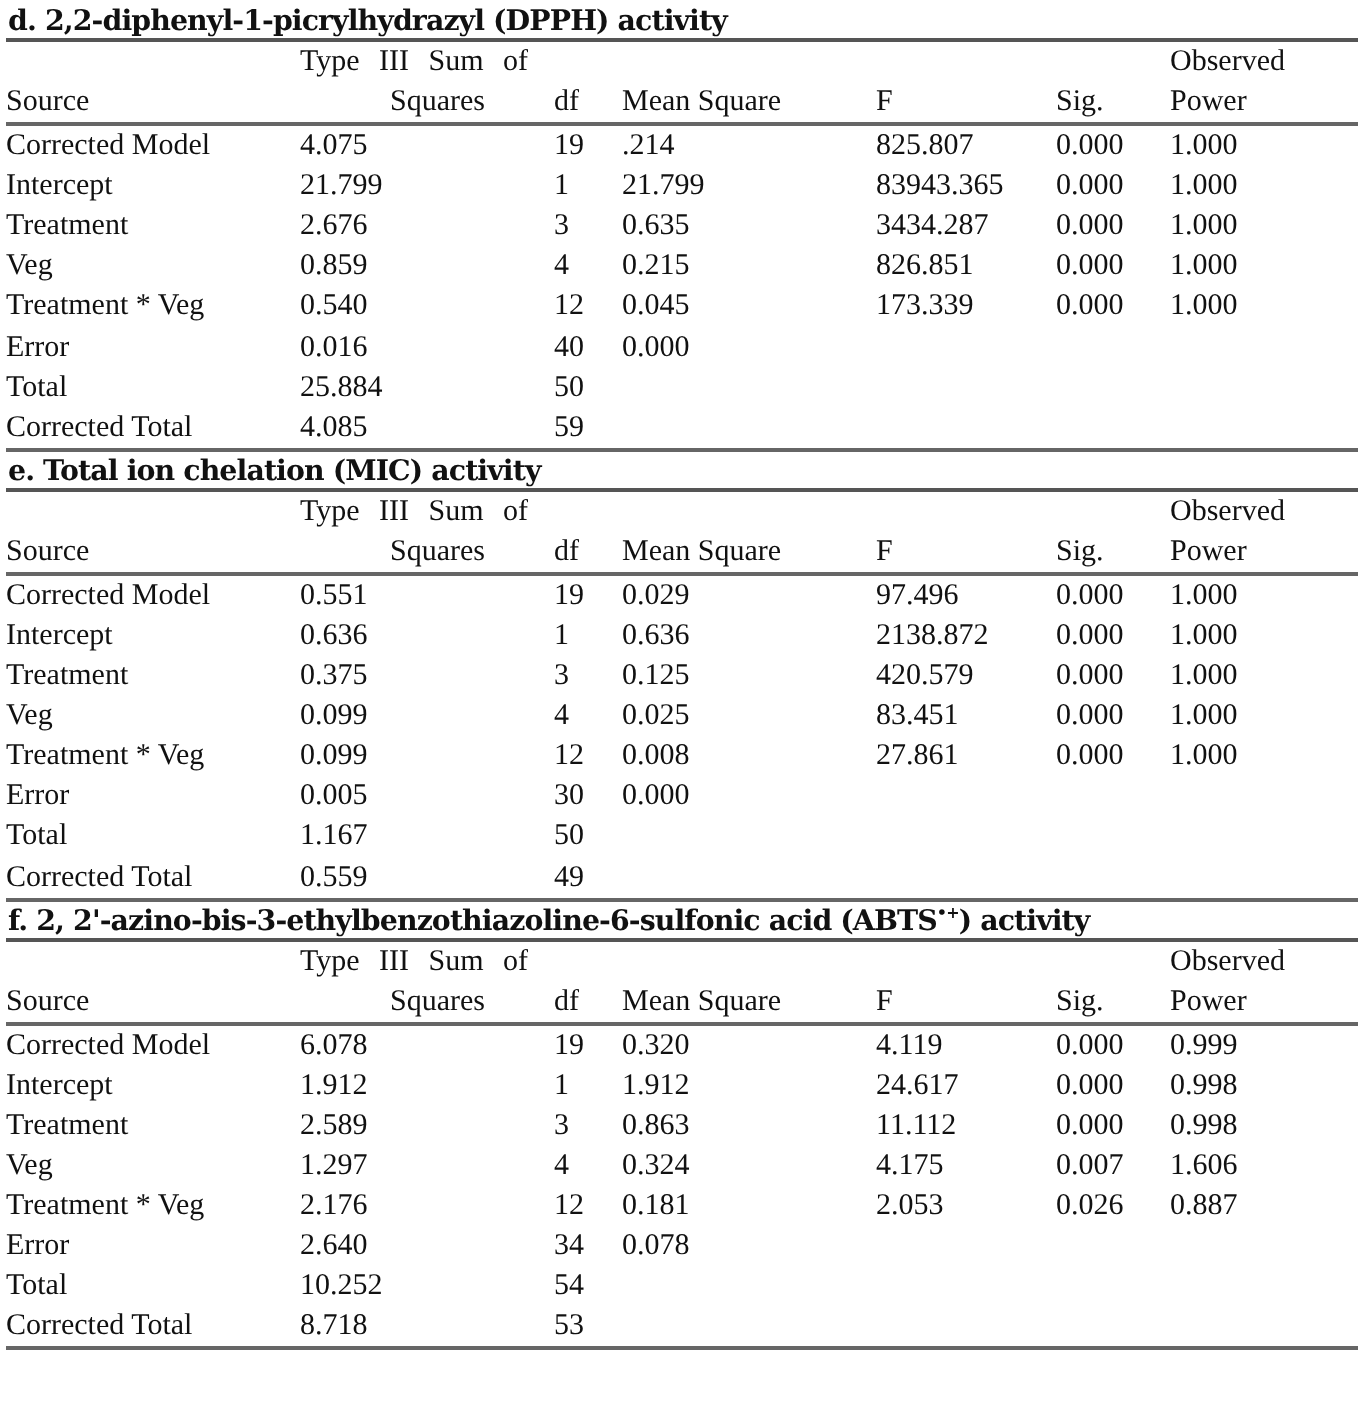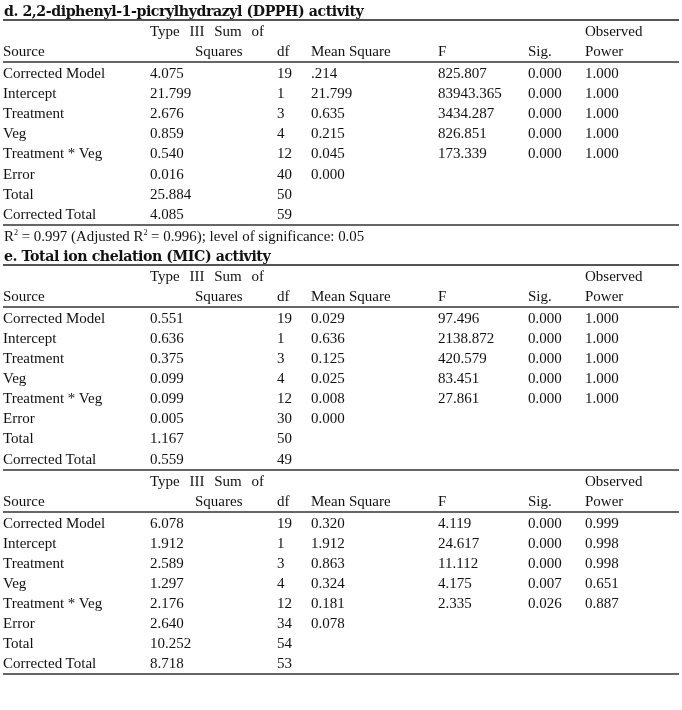--- a/index.html
+++ b/index.html
@@ -191,21 +191,20 @@
             <td>Corrected Total</td>
             <td>4.085</td>
             <td class="c-df">59</td>
             <td></td>
             <td></td>
             <td></td>
             <td></td>
           </tr>
         </tbody>
       </table>
-      <div class="footnote"><span>R</span><sup>2</sup><span> = 0.997 (Adjusted R</span><sup>2</sup><span> = 0.996); level of significance: 0.05</span></div>
     </div>
     <div class="section">
       <div class="section-title"><span>e. Total ion chelation (MIC) activity</span><sup></sup><span></span></div>
       <table class="anova">
         <colgroup>
           <col class="c-src">
           <col class="c-ss">
           <col class="c-df">
           <col class="c-ms">
           <col class="c-f">
@@ -302,20 +301,21 @@
             <td class="c-df">49</td>
             <td></td>
             <td></td>
             <td></td>
             <td></td>
           </tr>
         </tbody>
       </table>
     </div>
     <div class="section">
+      <div class="section-title"><span>f. 2, 2'-azino-bis-3-ethylbenzothiazoline-6-sulfonic acid (ABTS</span><sup>•+</sup><span>) activity</span></div>
       <table class="anova">
         <colgroup>
           <col class="c-src">
           <col class="c-ss">
           <col class="c-df">
           <col class="c-ms">
           <col class="c-f">
           <col class="c-sig">
           <col class="c-pow">
         </colgroup>
@@ -367,28 +367,28 @@
             <td>0.000</td>
             <td>0.998</td>
           </tr>
           <tr>
             <td>Veg</td>
             <td>1.297</td>
             <td class="c-df">4</td>
             <td>0.324</td>
             <td>4.175</td>
             <td>0.007</td>
-            <td>0.651</td>
+            <td>1.606</td>
           </tr>
           <tr>
             <td>Treatment * Veg</td>
             <td>2.176</td>
             <td class="c-df">12</td>
             <td>0.181</td>
-            <td>2.335</td>
+            <td>2.053</td>
             <td>0.026</td>
             <td>0.887</td>
           </tr>
           <tr>
             <td>Error</td>
             <td>2.640</td>
             <td class="c-df">34</td>
             <td>0.078</td>
             <td></td>
             <td></td>

